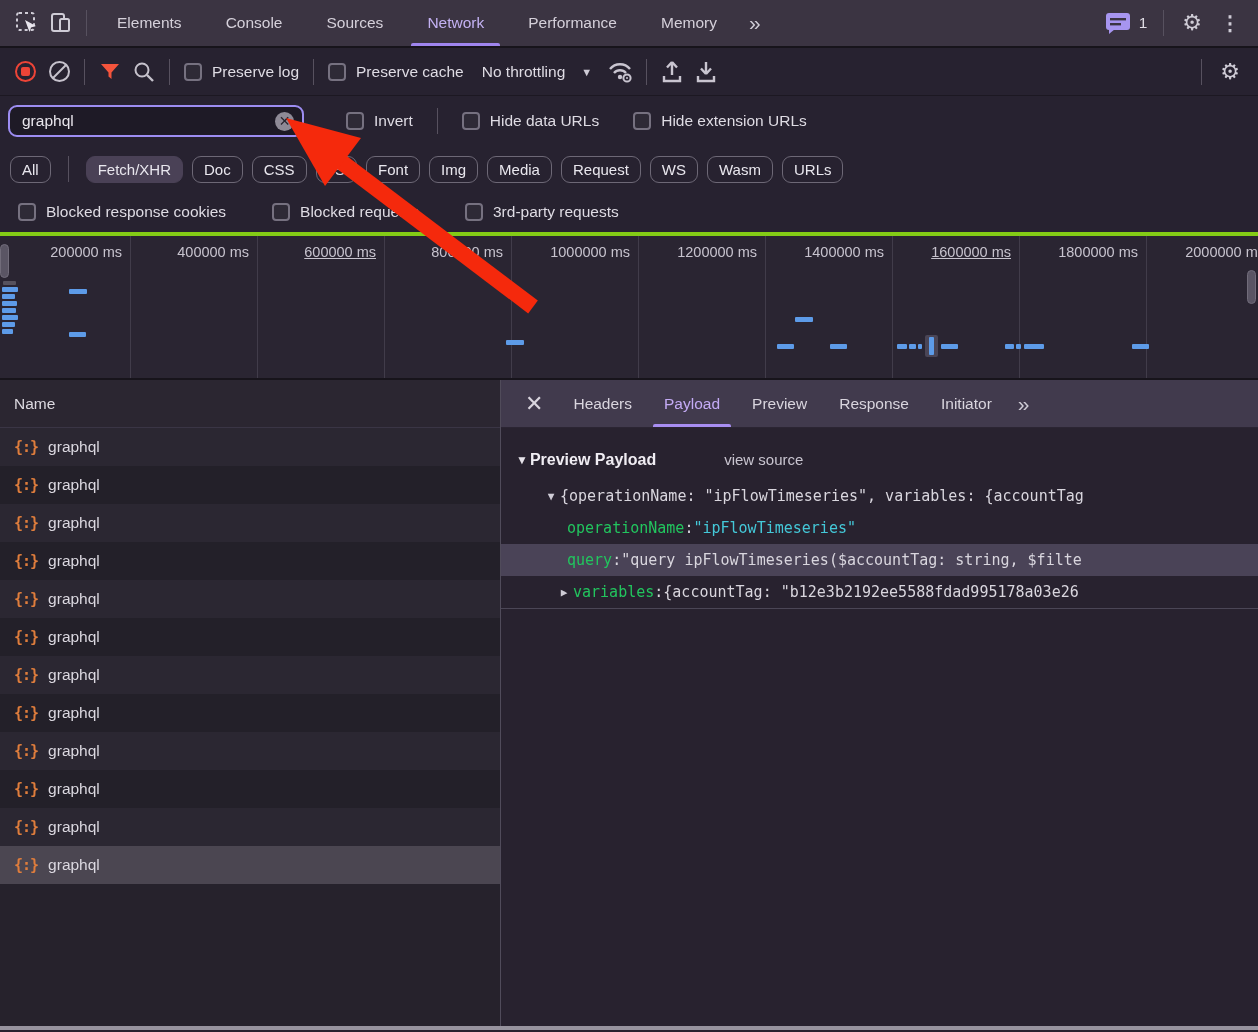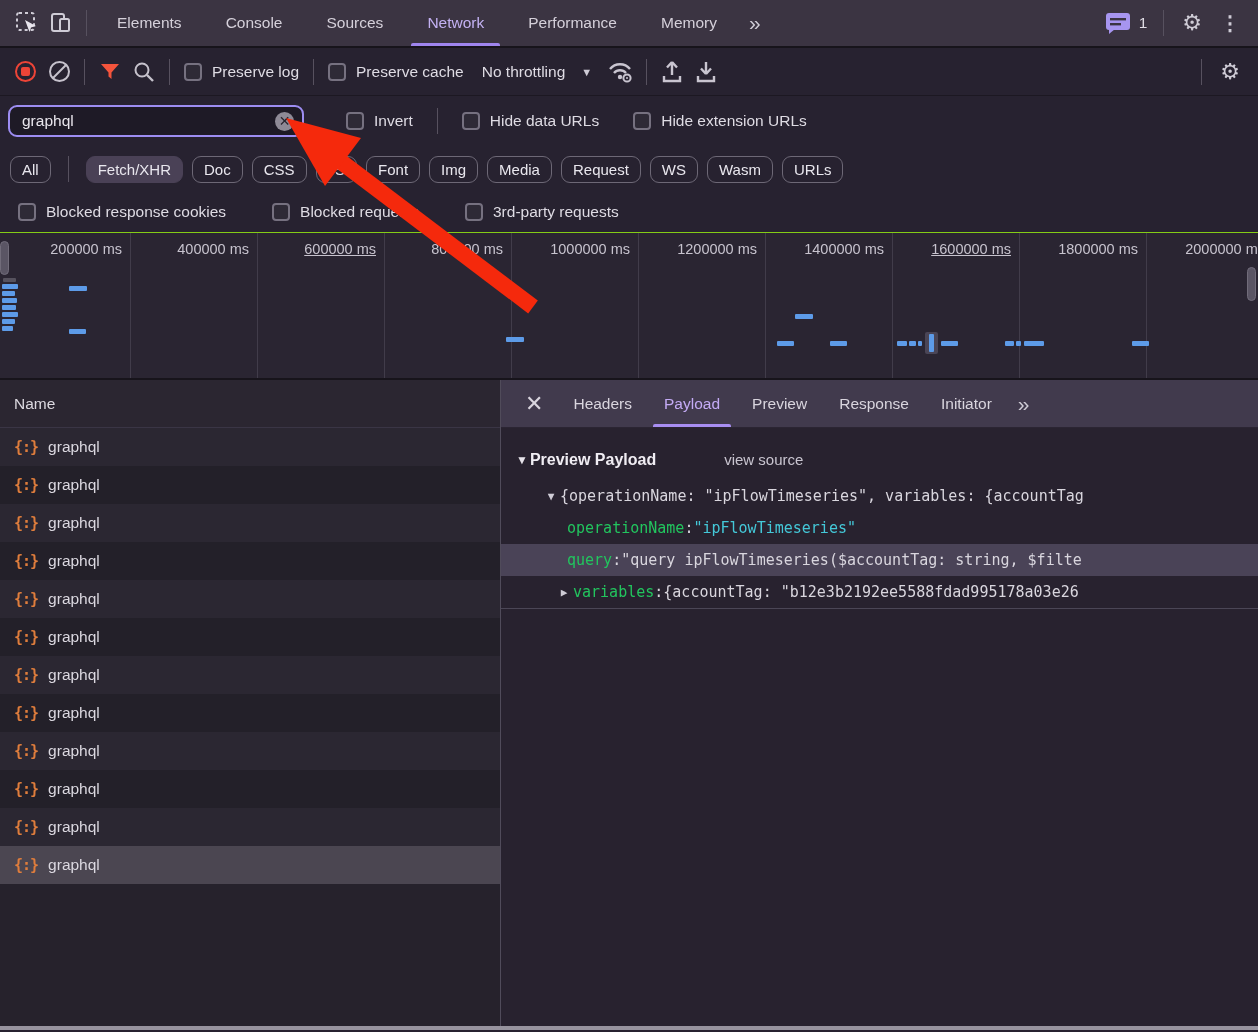--- a/index.html
+++ b/index.html
@@ -48,21 +48,21 @@
   
   .chiprow { height:46px; display:flex; align-items:center; padding:0 10px; gap:9px; background:#272230; }
   .chip { border:1.5px solid #6d6876; border-radius:9px; padding:4px 11px; color:#e9e7ee;
           font-size:15px; cursor:pointer; white-space:nowrap; }
   .chip.sel { background:#4a4156; border-color:#4a4156; }
 
   
   .checkrow { height:40px; display:flex; align-items:center; padding:0 12px; gap:34px; background:#272230; }
 
   
-  .timeline { position:relative; height:148px; background:#2a2532; border-top:1px solid #84cc16;
+  .timeline { position:relative; height:148px; background:#2a2532; border-top:4px solid #84cc16;
               border-bottom:2px solid #17141b; overflow:hidden; cursor:pointer; }
   .gridline { position:absolute; top:0; bottom:0; width:1px; background:#413c4a; }
   .ticklabel { position:absolute; top:8px; width:119px; text-align:right; color:#c7c3ce; font-size:14.5px; }
   .tbar { position:absolute; border-radius:1px; }
   .tbar.blue { background:#5d9be8; }
   .tbar.grey { background:#56525e; }
   .tbar.markerbox { background:#4a4556; border-radius:2px; }
   .handle { position:absolute; width:9px; height:34px; background:#5a5564; border-radius:5px;
             border:1px solid #716c7a; }
 

